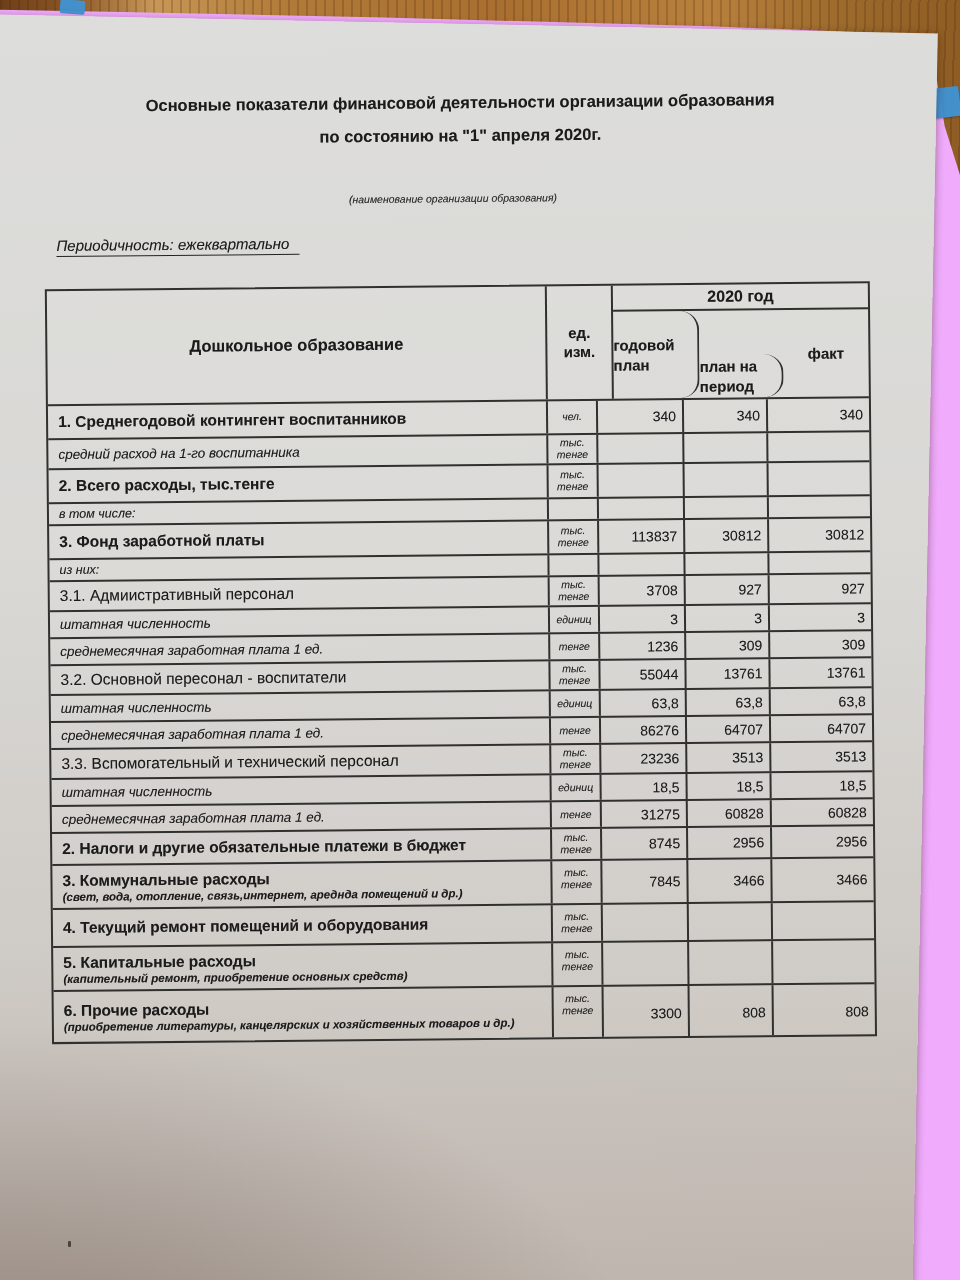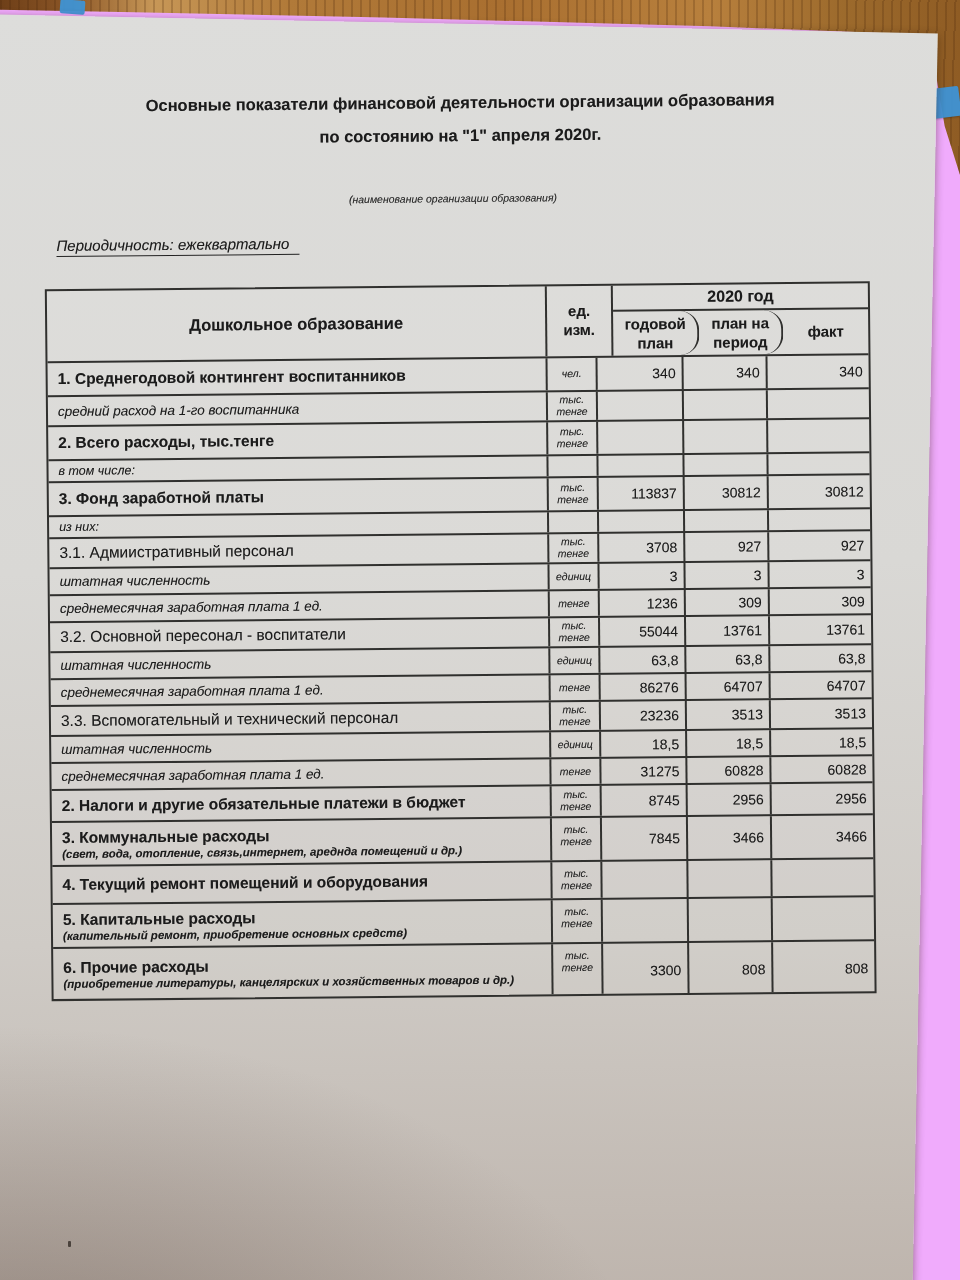--- a/index.html
+++ b/index.html
@@ -47,24 +47,24 @@
   .dtable *{box-sizing:border-box;}
   .thead{display:flex;border-bottom:2px solid #30302e;min-height:72px;}
   .th-desc{width:500px;border-right:2px solid #30302e;display:flex;align-items:center;justify-content:center;
     font-weight:bold;font-size:16.5px;}
   .th-unit{width:66px;border-right:2px solid #30302e;display:flex;align-items:center;justify-content:center;
     font-weight:bold;font-size:15px;text-align:center;line-height:1.25;padding:0 6px;}
   .th-year-group{flex:1;display:flex;flex-direction:column;}
   .th-year{height:26px;border-bottom:2px solid #30302e;display:flex;align-items:center;justify-content:center;
     font-weight:bold;font-size:16px;}
   .th-subcols{flex:1;display:flex;}
-  .th-sub{display:flex;align-items:center;justify-content:center;text-align:center;
+  .th-sub{display:flex;align-items:center;justify-content:center;
     font-weight:bold;font-size:15px;line-height:1.3;padding:2px 0;border-radius:19px;}
   .th-sub-1{width:86px;border-right:2px solid #30302e;}
-  .th-sub-2{width:84px;border-right:2px solid #30302e;}
+  .th-sub-2{width:84px;border-right:2px solid #30302e;margin-top:44px;}
   .th-sub-3{flex:1;}
   .trow{display:flex;}
   .trow + .trow{border-top:2px solid #30302e;}
   .c-label{width:500px;border-right:2px solid #30302e;display:flex;flex-direction:column;justify-content:center;
     padding:2px 6px 2px 10px;}
   .c-unit{width:50px;border-right:2px solid #30302e;display:flex;align-items:center;justify-content:center;
     font-style:italic;font-size:10.5px;color:#242424;text-align:center;line-height:1.1;padding:1px 2px;}
   .c-val{display:flex;align-items:center;justify-content:flex-end;font-size:14px;padding:0 6px;}
   .c-v1{width:86px;border-right:2px solid #30302e;}
   .c-v2{width:84px;border-right:2px solid #30302e;}

